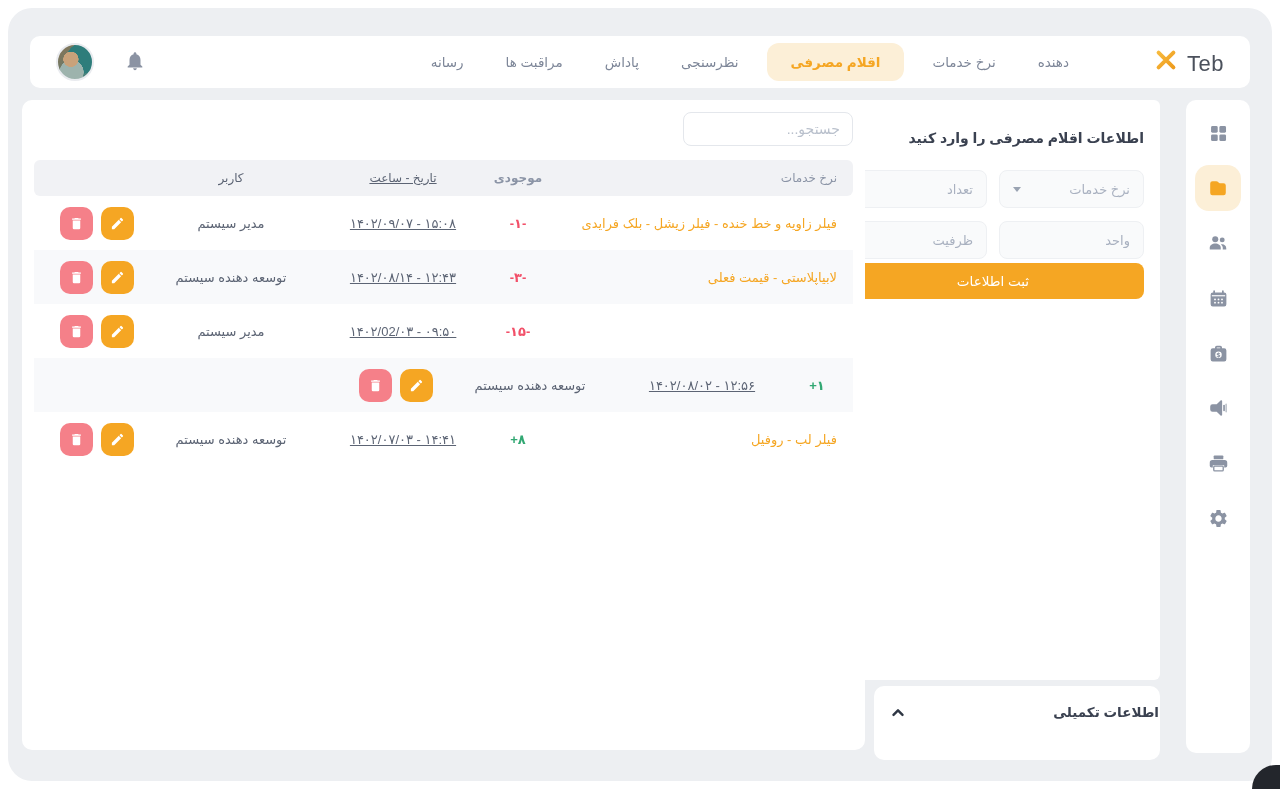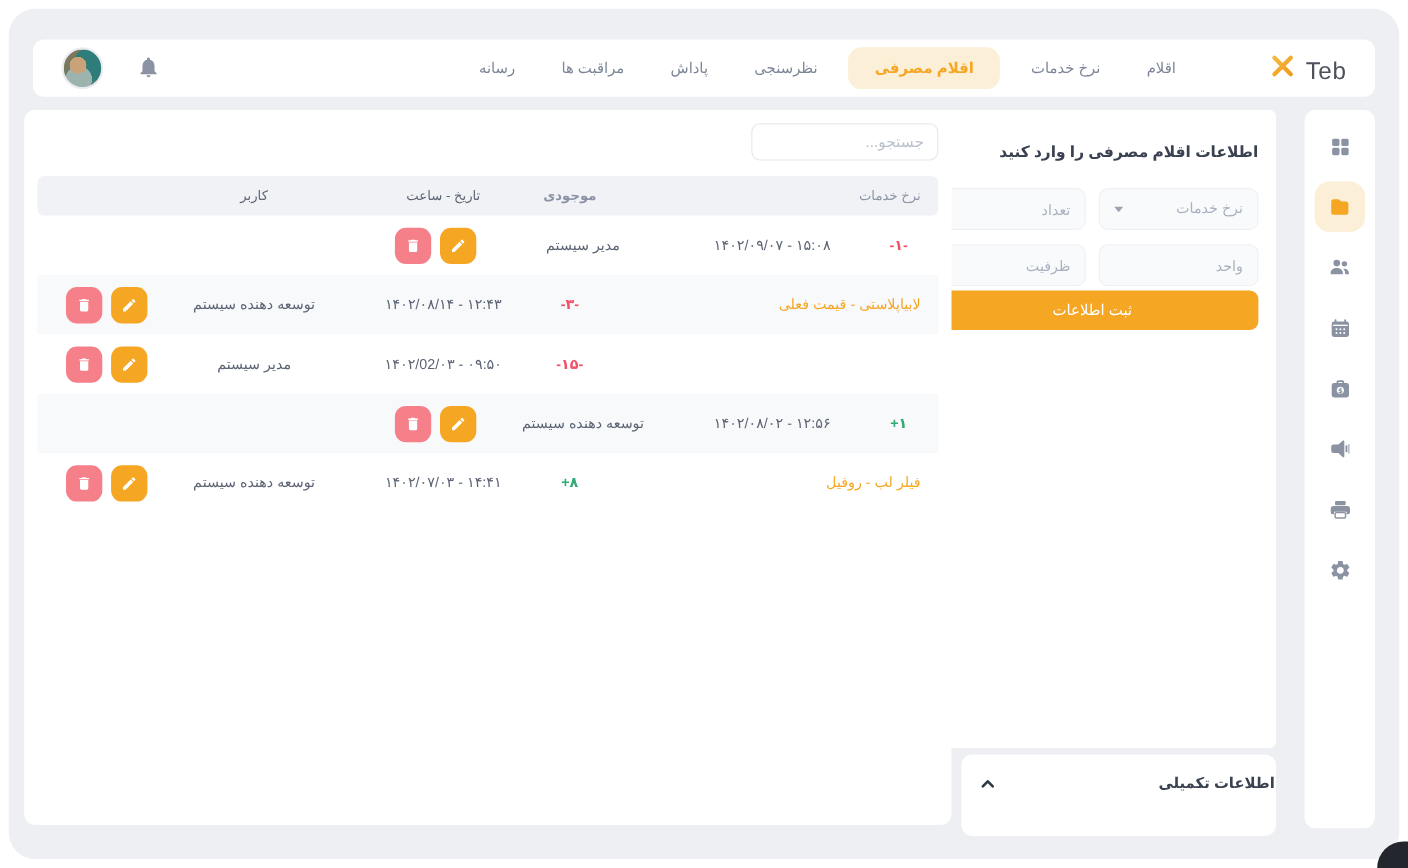--- a/index.html
+++ b/index.html
@@ -71,21 +71,21 @@
     display:flex; align-items:center; font-size:12px; color:#8b94a6; }
   .trow { height:54px; display:flex; align-items:center; font-size:13px; }
   .trow:nth-child(even) { background:#f8f9fb; }
   .col { display:flex; align-items:center; justify-content:center; }
   .col-service { flex:1; justify-content:flex-start; padding-right:16px;
     color:var(--accent,#f2a43e); overflow:hidden; white-space:nowrap; }
   .thead .col-service { color:#8b94a6; }
   .col-stock { width:72px; font-weight:bold; }
   .col-stock .neg { color:var(--danger,#f25069); }
   .col-stock .pos { color:var(--success,#32a873); }
-  .col-date { width:158px; color:#5c6474; }
+  .col-date { width:158px; color:#5c6474;text-decoration:underline; }
   .col-user { width:186px; color:#5c6474; }
   .col-actions { width:104px; justify-content:flex-start; gap:8px; padding-right:4px; }
   .act { width:33px; height:33px; border:0; border-radius:10px; cursor:pointer;
     display:flex; align-items:center; justify-content:center; color:#fff; }
   .act.edit { background:var(--accent,#f6a722); }
   .act.del { background:var(--danger-soft,#f58089); }
   .act .icon { display:flex; }
 
   .corner-dot { position:absolute; right:0; bottom:0; width:28px; height:24px;
     background:#23262c; border-top-left-radius:24px; }
@@ -105,21 +105,21 @@
                 <linearGradient id="gx" x1="0" y1="0" x2="1" y2="1">
               <stop offset="0" stop-color="#f7b93c"></stop>
                   <stop offset="1" stop-color="#ee9c1e"></stop>
             </linearGradient>
               </defs>
             <path d="M6 6 L22 22 M22 6 L6 22" stroke="url(#gx)" stroke-width="4.2" stroke-linecap="round" fill="none"></path>
           </svg>
         </span>
       </div>
       <nav class="nav-list" id="nav-items">
-          <button class="nav-item"><span>اقلام</span></button>
+          <button class="nav-item"><span>دهنده</span></button>
           <button class="nav-item"><span>نرخ خدمات</span></button>
           <button class="nav-item active"><span>اقلام مصرفی</span></button>
           <button class="nav-item"><span>نظرسنجی</span></button>
           <button class="nav-item"><span>پاداش</span></button>
           <button class="nav-item"><span>مراقبت ها</span></button>
           <button class="nav-item"><span>رسانه</span></button>
         </nav>
       <div class="nav-spacer"></div>
       <button class="bell-btn">
         <span class="icon">
@@ -240,20 +240,21 @@
       <input class="search-input" placeholder="جستجو..." style="">
       <div class="thead">
         <div class="col col-service">نرخ خدمات</div>
         <div class="col col-stock">موجودی</div>
         <div class="col col-date">تاریخ - ساعت</div>
         <div class="col col-user">کاربر</div>
         <div class="col col-actions"></div>
       </div>
       <div id="rows">
           <div class="trow">
+    <div class="col col-service">فیلر زاویه و خط خنده - فیلر زیشل - بلک فرایدی</div>
     <div class="col col-stock">
               <span dir="ltr" class="neg">-۱-</span>
             </div>
     <div class="col col-date">
               <span dir="ltr">۱۴۰۲/۰۹/۰۷ - ۱۵:۰۸</span>
             </div>
     <div class="col col-user">مدیر سیستم</div>
     <div class="col col-actions">
       <button class="act edit">
         <span class="icon">

